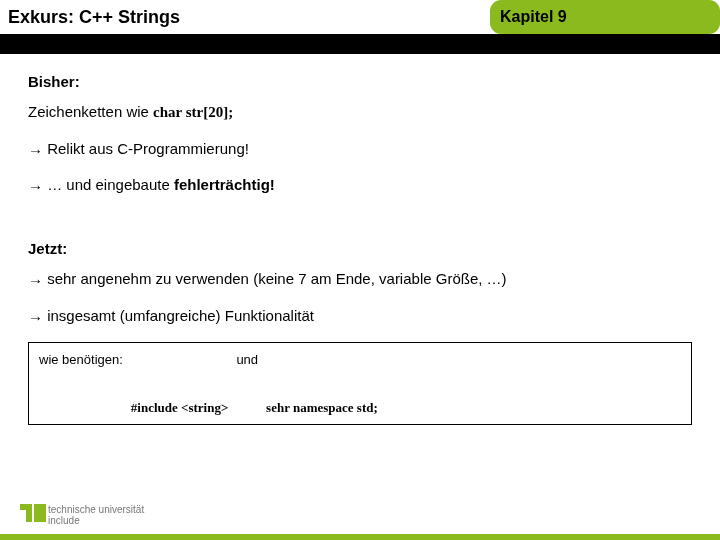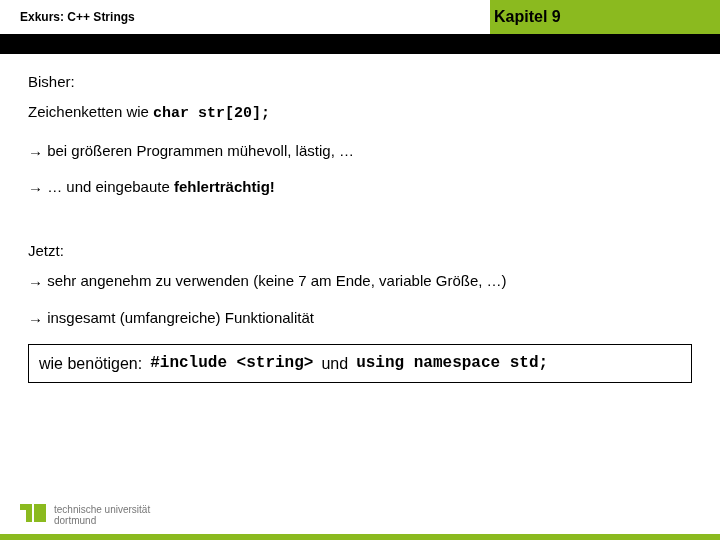--- a/index.html
+++ b/index.html
@@ -14,66 +14,68 @@
   .header {
     display: flex;
     height: 34px;
     width: 100%;
   }
   .header-left {
     flex: 0 0 490px;
     background: #fff;
     display: flex;
     align-items: center;
-    padding-left: 20px;
+    padding-left: 8px;
     font-weight: bold;
-    font-size: 12px;
+    font-size: 18px;
     color: #000;
   }
   .header-right {
     flex: 1;
     background: #8bba1f;
     display: flex;
     align-items: center;
-    padding-left: 4px;
+    padding-left: 10px;
     font-weight: bold;
     font-size: 16px;
     color: #000;
+    border-radius: 11px;
   }
   .black-bar {
     height: 20px;
     background: #000;
     width: 100%;
   }
   .content {
     padding: 18px 28px 0 28px;
     font-size: 15px;
     color: #000;
     line-height: 1.35;
   }
   .section-heading {
-    font-weight: normal;
+    font-weight: bold;
     margin-bottom: 10px;
   }
   .line {
     margin-bottom: 16px;
   }
   .code {
-    font-family: Liberation Mono, monospace;
+    font-family: Liberation Serif, serif;
     font-weight: bold;
+    margin-top: 48px;
   }
   .jetzt-block { margin-top: 44px; }
   .req-box {
     margin-top: 14px;
     border: 1px solid #000;
     padding: 8px 10px;
-    font-size: 16px;
+    font-size: 13px;
     display: flex;
     gap: 8px;
-    align-items: flex-end;
+    align-items: flex-start;
     flex-wrap: wrap;
   }
   .footer {
     position: absolute;
     bottom: 10px;
     left: 18px;
     display: flex;
     align-items: center;
     gap: 8px;
   }
@@ -81,21 +83,20 @@
     position: absolute;
     bottom: 0;
     left: 0;
     width: 100%;
     height: 6px;
     background: #8bba1f;
   }
   .tu-logo {
     display: flex;
     align-items: center;
-    gap: 6px;
     margin-top: 40px;
   }
   .tu-mark {
     width: 30px;
     height: 30px;
     position: relative;
   }
   .tu-mark svg { width: 30px; height: 30px; }
   .tu-text {
     font-size: 10px;
@@ -113,36 +114,36 @@
 <div class="black-bar"></div>
 
 <div class="content">
 
   <div class="section-heading">Bisher:</div>
 
   <div class="line">
     <span>Zeichenketten wie </span><span class="code">char str[20];</span>
   </div>
 
-  <div class="line">→ bei größeren Programmen mühevoll, lästig, …</div>
+  <div class="line">→ Relikt aus C-Programmierung!</div>
   <div class="line">
     <span>→ … und eingebaute </span><strong>fehlerträchtig!</strong>
   </div>
 
   <div class="jetzt-block">
     <div class="section-heading">Jetzt:</div>
     <div class="line">→ sehr angenehm zu verwenden (keine 7 am Ende, variable Größe, …)</div>
     <div class="line">→ insgesamt (umfangreiche) Funktionalität</div>
   </div>
 
   <div class="req-box">
     <span>wie benötigen:</span>
     <span class="code">#include &lt;string&gt;</span>
     <span>und</span>
-    <span class="code">using namespace std;</span>
+    <span class="code">sehr namespace std;</span>
   </div>
 
 </div>
 
 <div class="footer">
   <div class="tu-logo">
     <div class="tu-mark">
       <svg viewBox="0 0 30 30">
         <rect x="2" y="4" width="6" height="6" fill="#8bba1f"></rect>
         <rect x="8" y="4" width="6" height="6" fill="#8bba1f"></rect>
@@ -150,18 +151,18 @@
         <rect x="8" y="16" width="6" height="6" fill="#8bba1f"></rect>
         <rect x="16" y="4" width="6" height="6" fill="#8bba1f"></rect>
         <rect x="22" y="4" width="6" height="6" fill="#8bba1f"></rect>
         <rect x="16" y="10" width="6" height="6" fill="#8bba1f"></rect>
         <rect x="22" y="10" width="6" height="6" fill="#8bba1f"></rect>
         <rect x="16" y="16" width="12" height="6" fill="#8bba1f"></rect>
       </svg>
     </div>
     <div class="tu-text">
       <div>technische universität</div>
-      <div>dortmund</div>
+      <div>include</div>
     </div>
   </div>
 </div>
 
 <div class="footer-bar"></div>
 
 </body></html>

